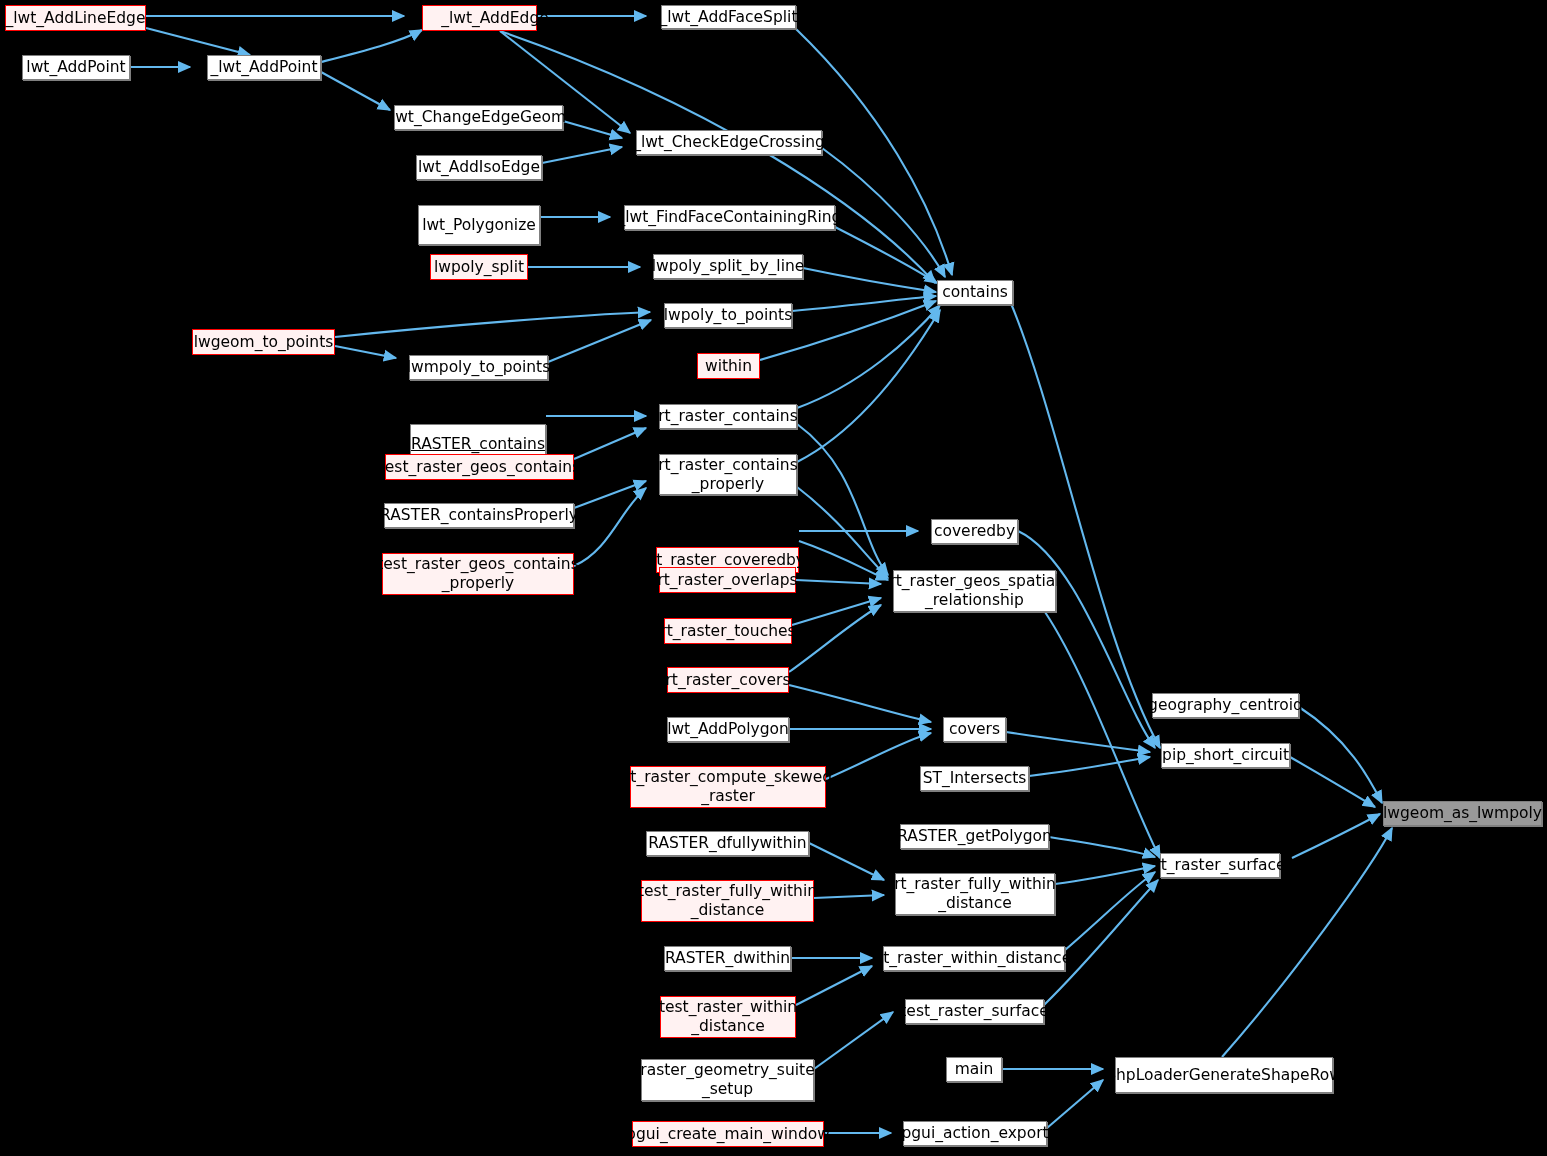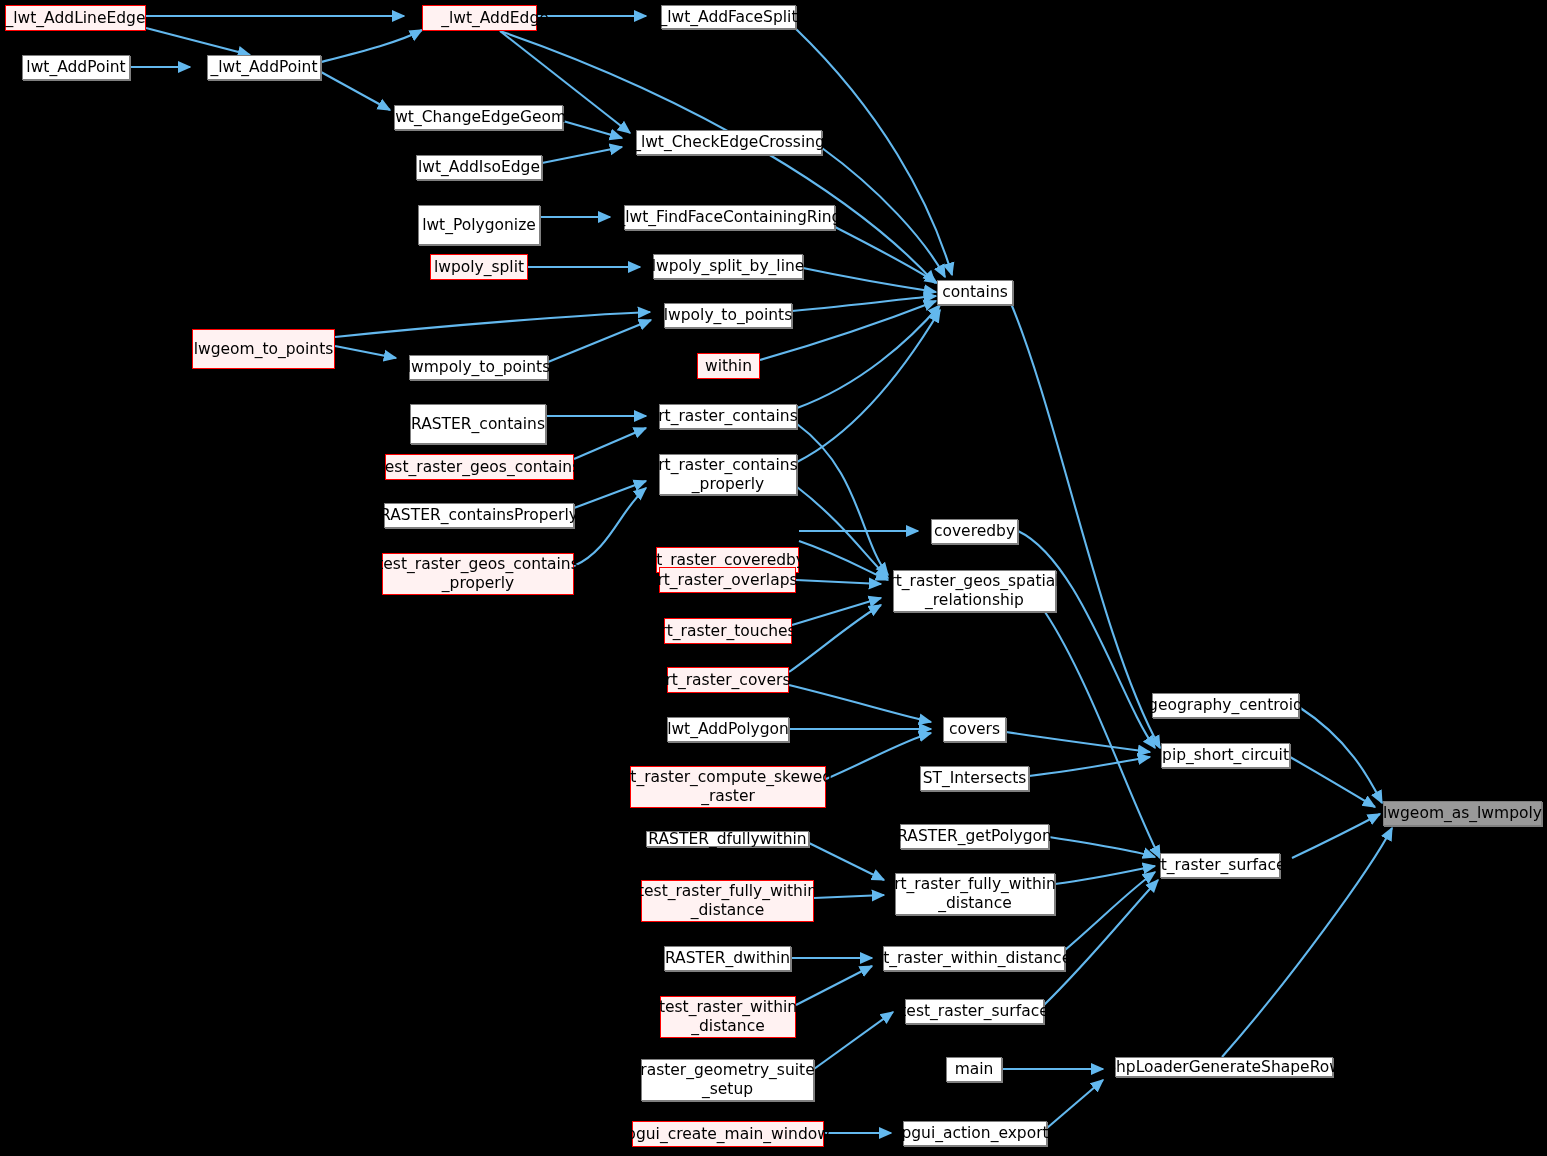--- a/index.html
+++ b/index.html
@@ -116,24 +116,24 @@
       <div class="node n-plain" style="left: 207px; top: 55px; width: 114px; height: 25px;">_lwt_AddPoint</div>
       <div class="node n-plain" style="left: 394px; top: 105px; width: 169px; height: 25px;">lwt_ChangeEdgeGeom</div>
       <div class="node n-plain" style="left: 636px; top: 130px; width: 186px; height: 25px;">_lwt_CheckEdgeCrossing</div>
       <div class="node n-plain" style="left: 416px; top: 155px; width: 126px; height: 25px;">lwt_AddIsoEdge</div>
       <div class="node n-plain" style="left: 418px; top: 205px; width: 122px; height: 40px;">lwt_Polygonize</div>
       <div class="node n-plain" style="left: 624px; top: 205px; width: 211px; height: 25px;">_lwt_FindFaceContainingRing</div>
       <div class="node n-red" style="left: 430px; top: 254px; width: 98px; height: 26px;">lwpoly_split</div>
       <div class="node n-plain" style="left: 653px; top: 254px; width: 150px; height: 25px;">lwpoly_split_by_line</div>
       <div class="node n-plain" style="left: 937px; top: 280px; width: 76px; height: 25px;">contains</div>
       <div class="node n-plain" style="left: 664px; top: 303px; width: 128px; height: 25px;">lwpoly_to_points</div>
-      <div class="node n-red" style="left: 192px; top: 329px; width: 143px; height: 40px;">lwgeom_to_points</div>
+      <div class="node n-red" style="left: 192px; top: 329px; width: 143px; height: 26px;">lwgeom_to_points</div>
       <div class="node n-red" style="left: 697px; top: 353px; width: 63px; height: 26px;">within</div>
       <div class="node n-plain" style="left: 409px; top: 355px; width: 139px; height: 25px;">lwmpoly_to_points</div>
-      <div class="node n-plain" style="left: 410px; top: 404px; width: 136px; height: 40px;">RASTER_contains</div>
+      <div class="node n-plain" style="left: 410px; top: 424px; width: 136px; height: 40px; text-decoration: underline;">RASTER_contains</div>
       <div class="node n-plain" style="left: 659px; top: 404px; width: 138px; height: 25px;">rt_raster_contains</div>
       <div class="node n-red" style="left: 385px; top: 454px; width: 189px; height: 26px;">test_raster_geos_contains</div>
       <div class="node n-plain" style="left: 659px; top: 454px; width: 138px; height: 41px;">rt_raster_contains
 _properly</div>
       <div class="node n-plain" style="left: 384px; top: 503px; width: 190px; height: 25px;">RASTER_containsProperly</div>
       <div class="node n-red" style="left: 656px; top: 519px; width: 143px; height: 26px; margin-top: 28px;">rt_raster_coveredby</div>
       <div class="node n-plain" style="left: 931px; top: 519px; width: 87px; height: 25px;">coveredby</div>
       <div class="node n-red" style="left: 382px; top: 553px; width: 192px; height: 42px;">test_raster_geos_contains
 _properly</div>
       <div class="node n-red" style="left: 659px; top: 567px; width: 137px; height: 26px;">rt_raster_overlaps</div>
@@ -142,32 +142,32 @@
       <div class="node n-red" style="left: 664px; top: 618px; width: 128px; height: 26px;">rt_raster_touches</div>
       <div class="node n-red" style="left: 667px; top: 667px; width: 122px; height: 26px;">rt_raster_covers</div>
       <div class="node n-plain" style="left: 1152px; top: 693px; width: 147px; height: 25px;">geography_centroid</div>
       <div class="node n-plain" style="left: 667px; top: 717px; width: 122px; height: 25px;">lwt_AddPolygon</div>
       <div class="node n-plain" style="left: 943px; top: 717px; width: 63px; height: 25px;">covers</div>
       <div class="node n-plain" style="left: 1161px; top: 743px; width: 129px; height: 25px;">pip_short_circuit</div>
       <div class="node n-red" style="left: 630px; top: 766px; width: 196px; height: 42px;">rt_raster_compute_skewed
 _raster</div>
       <div class="node n-plain" style="left: 920px; top: 766px; width: 109px; height: 25px;">ST_Intersects</div>
       <div class="node n-hl" style="left: 1383px; top: 801px; width: 159px; height: 25px;">lwgeom_as_lwmpoly</div>
-      <div class="node n-plain" style="left: 646px; top: 831px; width: 163px; height: 16px;">RASTER_dfullywithin</div>
+      <div class="node n-plain" style="left: 646px; top: 831px; width: 163px; height: 25px;">RASTER_dfullywithin</div>
       <div class="node n-plain" style="left: 900px; top: 824px; width: 149px; height: 25px;">RASTER_getPolygon</div>
       <div class="node n-plain" style="left: 1160px; top: 853px; width: 120px; height: 25px;">rt_raster_surface</div>
       <div class="node n-red" style="left: 641px; top: 880px; width: 173px; height: 42px;">test_raster_fully_within
 _distance</div>
       <div class="node n-plain" style="left: 895px; top: 873px; width: 160px; height: 42px;">rt_raster_fully_within
 _distance</div>
       <div class="node n-plain" style="left: 664px; top: 946px; width: 127px; height: 25px;">RASTER_dwithin</div>
       <div class="node n-plain" style="left: 883px; top: 946px; width: 182px; height: 25px;">rt_raster_within_distance</div>
       <div class="node n-red" style="left: 660px; top: 996px; width: 136px; height: 42px;">test_raster_within
 _distance</div>
       <div class="node n-plain" style="left: 905px; top: 999px; width: 139px; height: 25px;">test_raster_surface</div>
       <div class="node n-plain" style="left: 946px; top: 1057px; width: 56px; height: 25px;">main</div>
-      <div class="node n-plain" style="left: 1115px; top: 1057px; width: 218px; height: 20px;">ShpLoaderGenerateShapeRow</div>
+      <div class="node n-plain" style="left: 1115px; top: 1057px; width: 218px; height: 36px;">ShpLoaderGenerateShapeRow</div>
       <div class="node n-plain" style="left: 641px; top: 1059px; width: 173px; height: 42px;">raster_geometry_suite
 _setup</div>
       <div class="node n-red" style="left: 632px; top: 1121px; width: 192px; height: 26px;">pgui_create_main_window</div>
       <div class="node n-plain" style="left: 903px; top: 1121px; width: 144px; height: 25px;">pgui_action_export</div>
     </div>
 </div>
 
 </body></html>

